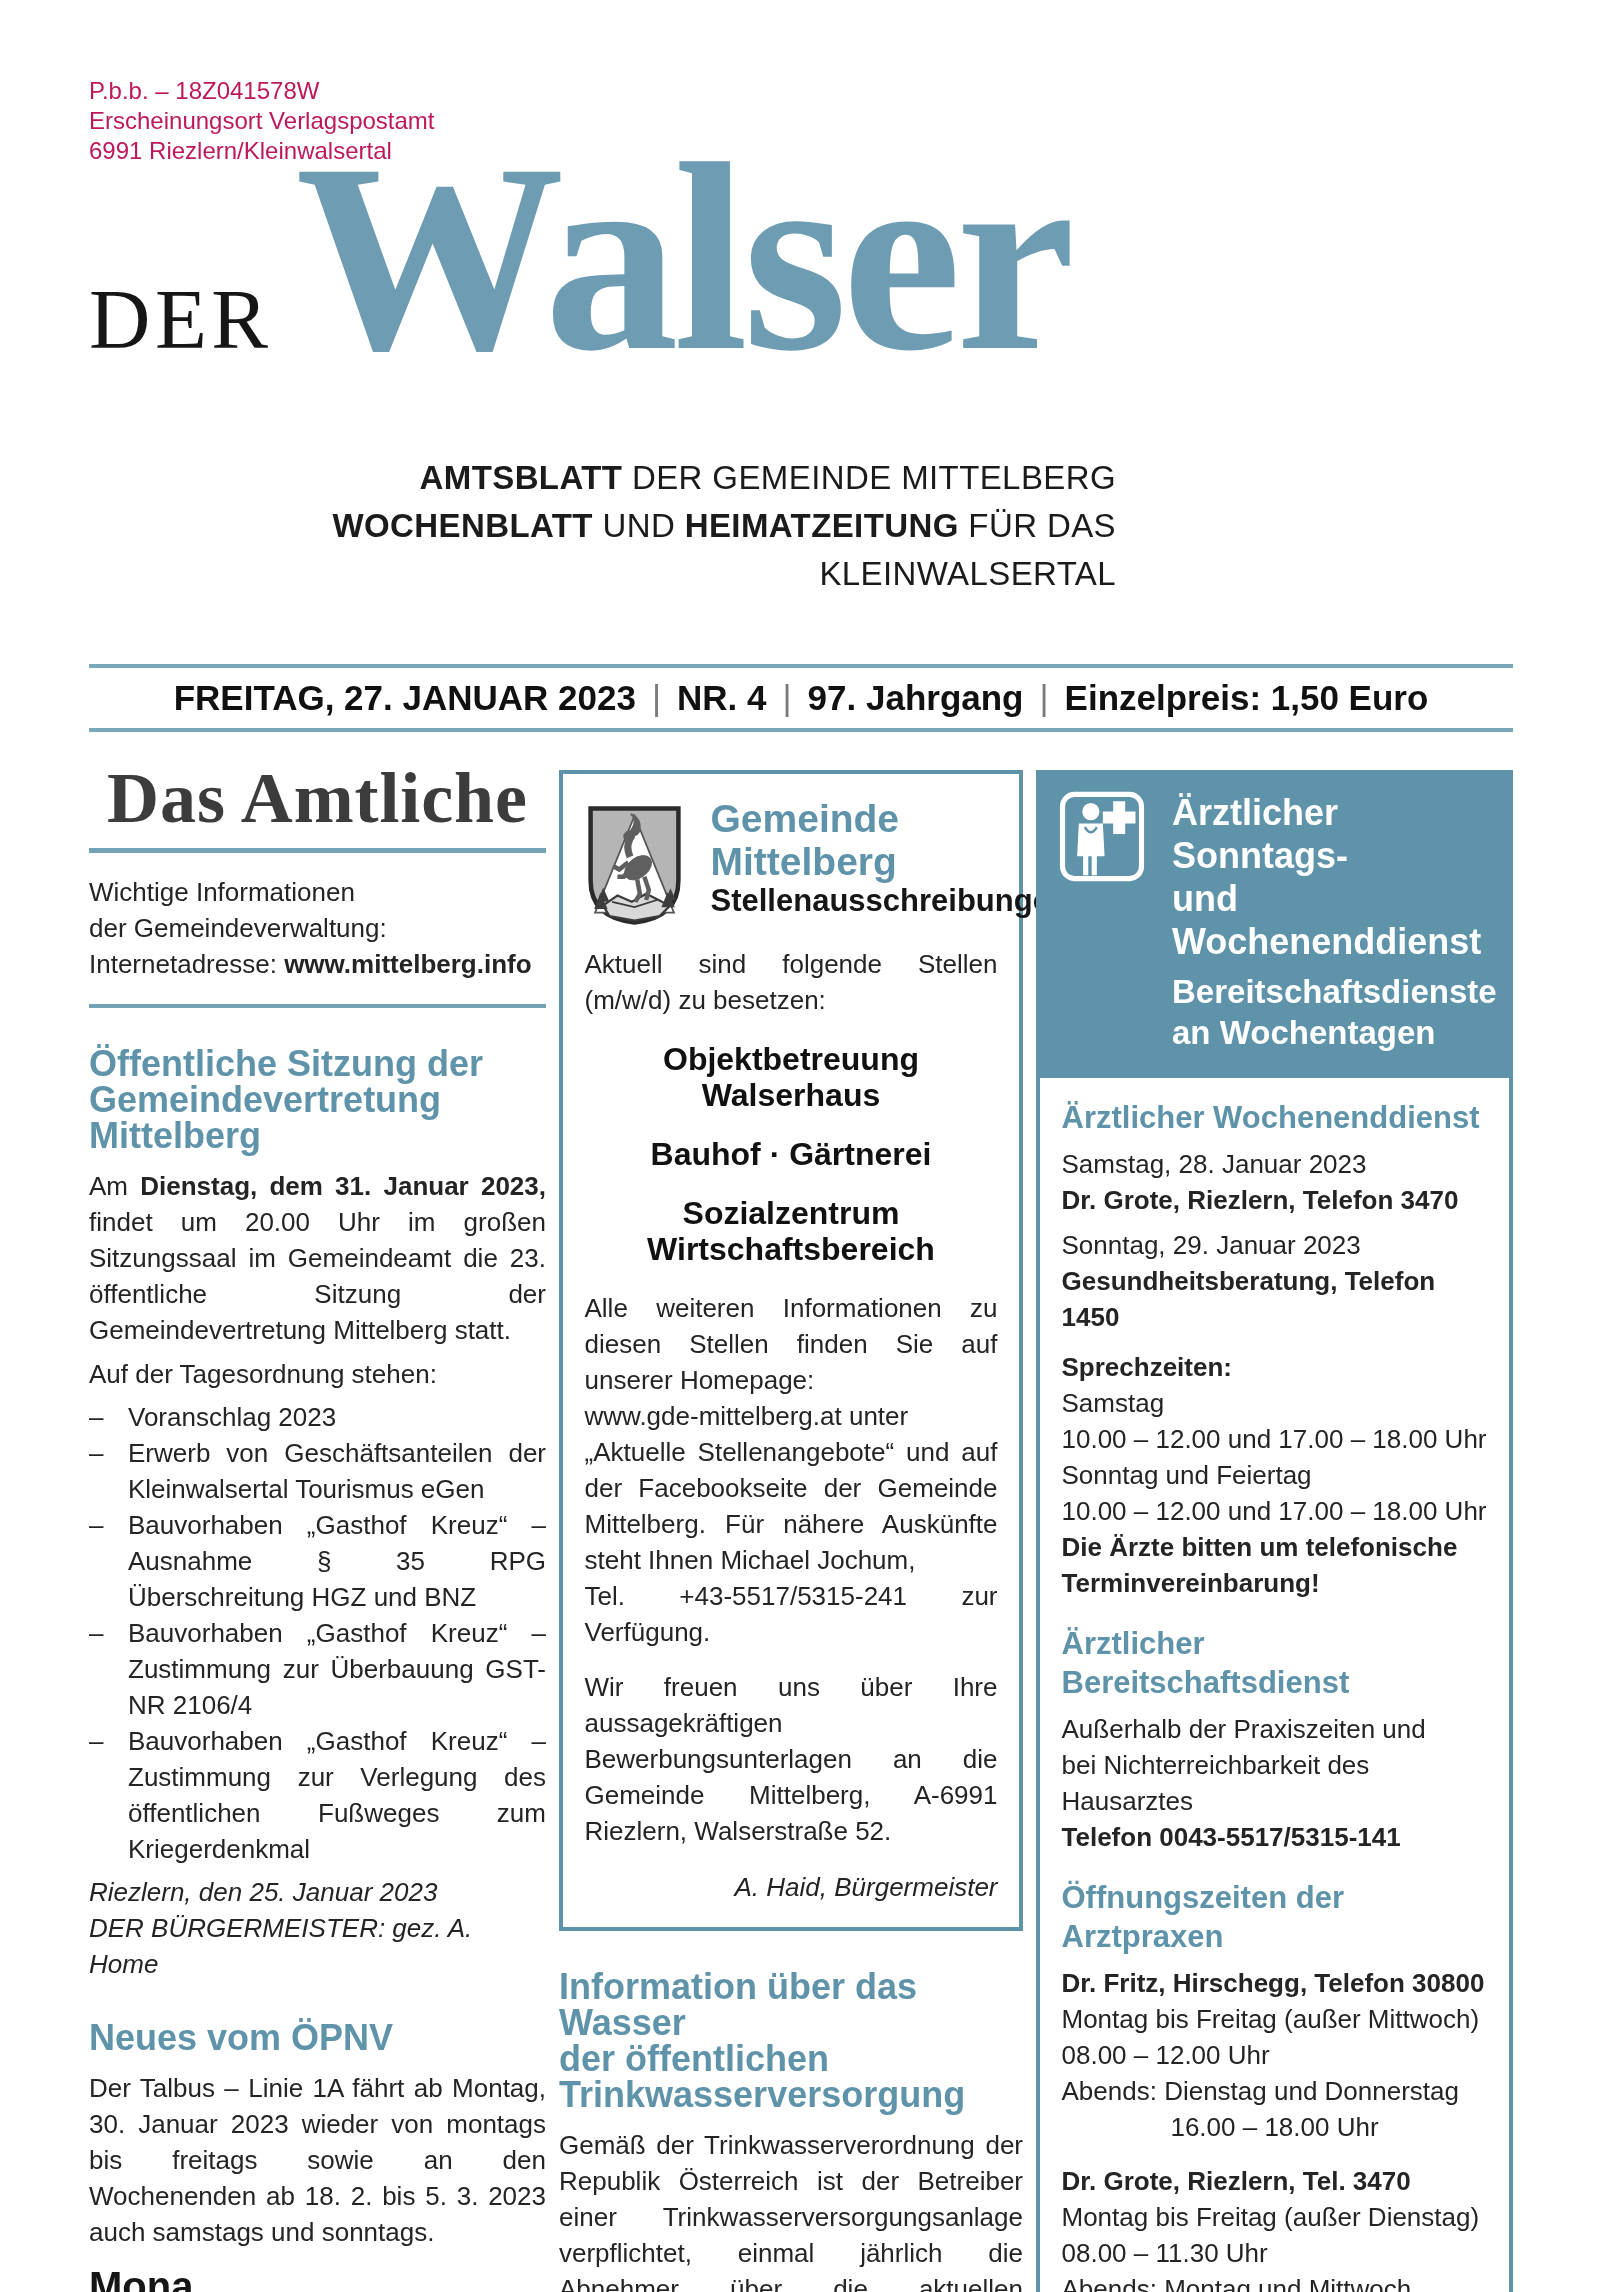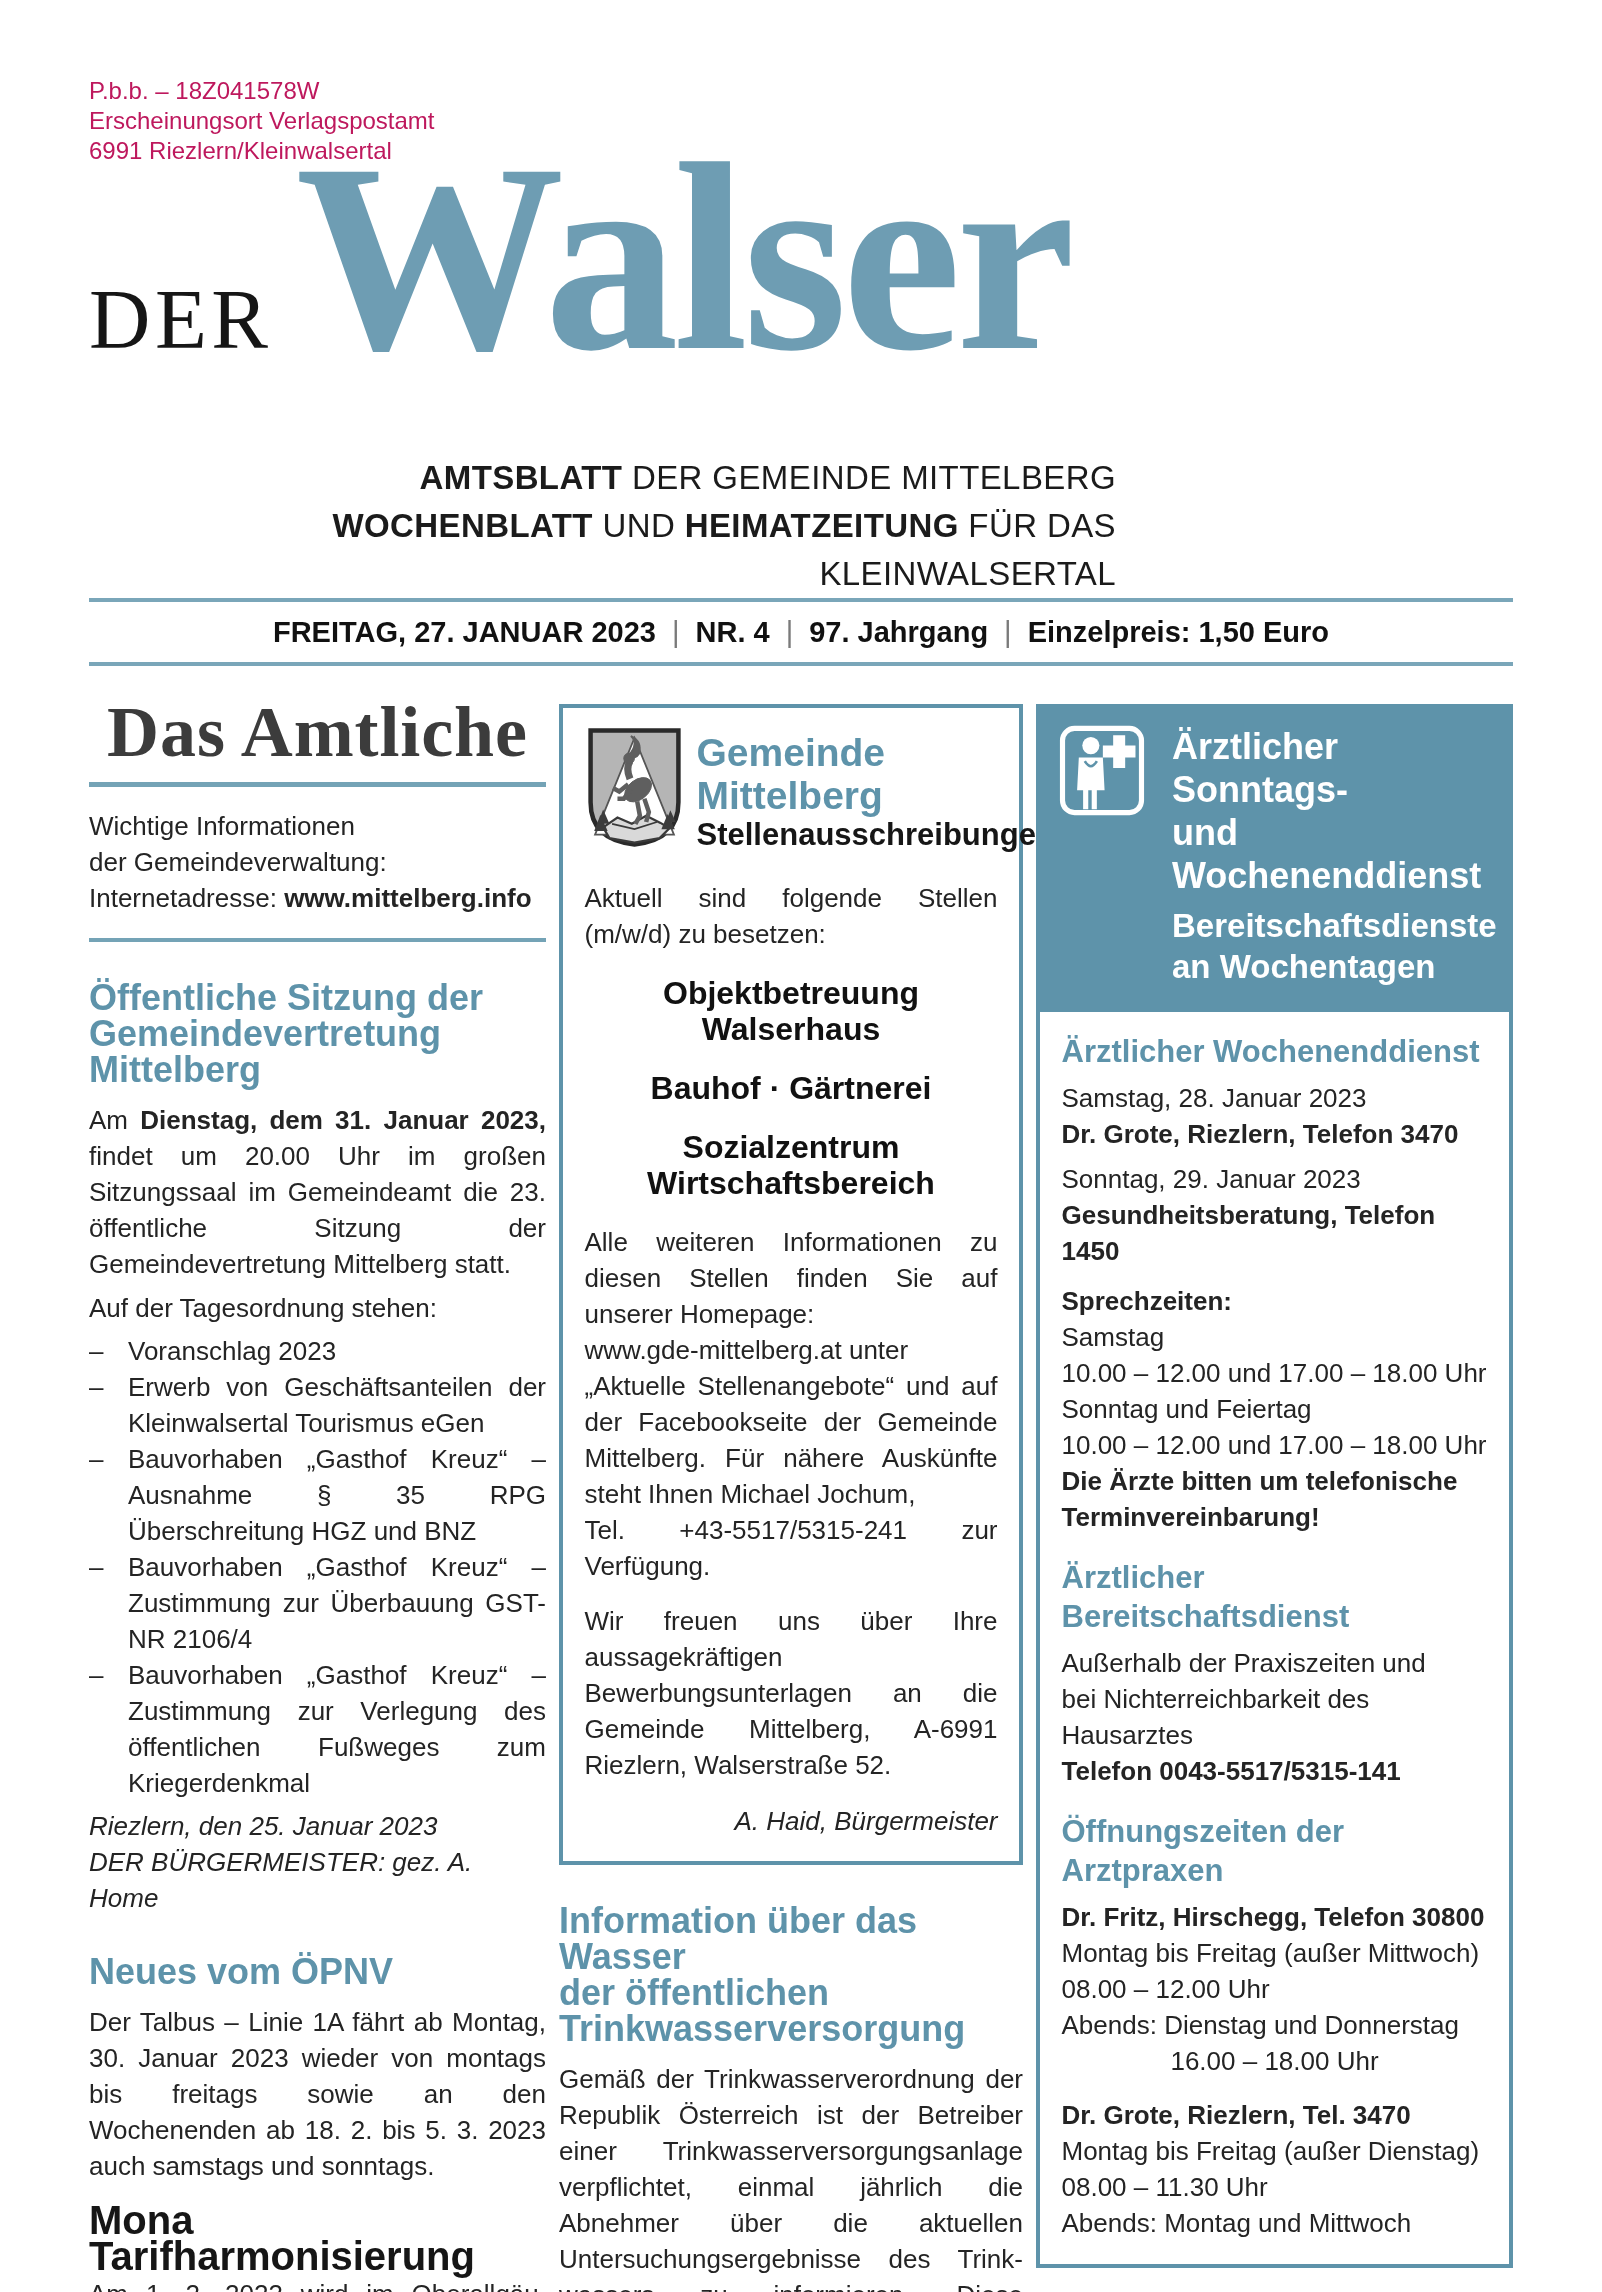--- a/index.html
+++ b/index.html
@@ -7,21 +7,21 @@
   .b{font-weight:700;}
   .i{font-style:italic;}
   .page{padding:76px 89px 0 89px;}
 
   
   .addr{font-size:24px;line-height:30px;color:#be185d;}
   .masthead{margin:-14.3px 0 0 0;line-height:210px;white-space:nowrap;}
   .masthead .der{font-family:"Liberation Serif",serif;font-size:85px;letter-spacing:4.5px;color:#161616;}
   .masthead .walser{font-family:"Liberation Serif",serif;font-weight:700;font-size:269px;letter-spacing:-5.4px;color:#6E9DB3;margin-left:23px;}
   .subtitle{width:1027px;text-align:right;margin-top:10.7px;font-size:33px;line-height:48px;letter-spacing:0.4px;color:#1b1b1b;}
-  .dateline{border-top:4.5px solid #7AA6B9;border-bottom:4.5px solid #7AA6B9;padding:11.6px 0;text-align:center;font-size:29px;font-weight:700;color:#111;}
+  .dateline{margin-top:66px;border-top:4.5px solid #7AA6B9;border-bottom:4.5px solid #7AA6B9;padding:11.6px 0;text-align:center;font-size:35px;font-weight:700;color:#111;}
   .dateline .sep{font-weight:400;color:#7a7a7a;margin:0 16px;}
 
   
   .cols{display:flex;justify-content:space-between;margin-top:38px;align-items:flex-start;}
   .col-left{width:457px;flex:none;}
   .col-mid{width:464px;flex:none;}
   .col-right{width:477px;flex:none;}
 
   
   .blk-rule{height:4.5px;background:#74A3B6;margin:21.5px 0;}
@@ -35,21 +35,21 @@
   .blk-line{line-height:36px;}
   .blk-list{margin:1.8px 0 7.2px;}
   .li-row{display:flex;}
   .li-marker{width:39px;flex:none;}
   .li-text{flex:1;text-align:justify;hyphens:auto;}
   .blk-center-bold{text-align:center;font-weight:700;font-size:32px;line-height:41px;margin:23px 0;color:#111;}
 
   
   .jobbox{border:4.5px solid #5E93AA;padding:19.7px 21.5px 21.5px;}
   .jobbox .blk-p{margin:19.7px 0;}
-  .jobbox-head{display:flex;gap:13px;margin-bottom:3.6px;}
+  .jobbox-head{display:flex;gap:27px;margin-bottom:3.6px;align-items:flex-end;}
   .crest{width:99px;height:121px;flex:none;}
   .jobbox-titles{display:flex;flex-direction:column;justify-content:space-between;padding:3.6px 0 7.2px;}
   .jb-title{font-size:39px;line-height:43px;font-weight:700;color:#5E93AA;}
   .jb-sub{font-size:31px;line-height:36px;font-weight:700;color:#161616;}
 
   
   .medbox-blue{background:#5E93AA;padding:21.5px 23px 25px;display:flex;gap:27px;align-items:flex-start;}
   .doc-icon{width:86px;height:91px;flex:none;}
   .mtl{font-size:36px;line-height:43px;font-weight:700;color:#ffffff;}
   .mt-small{margin-top:8px;}

